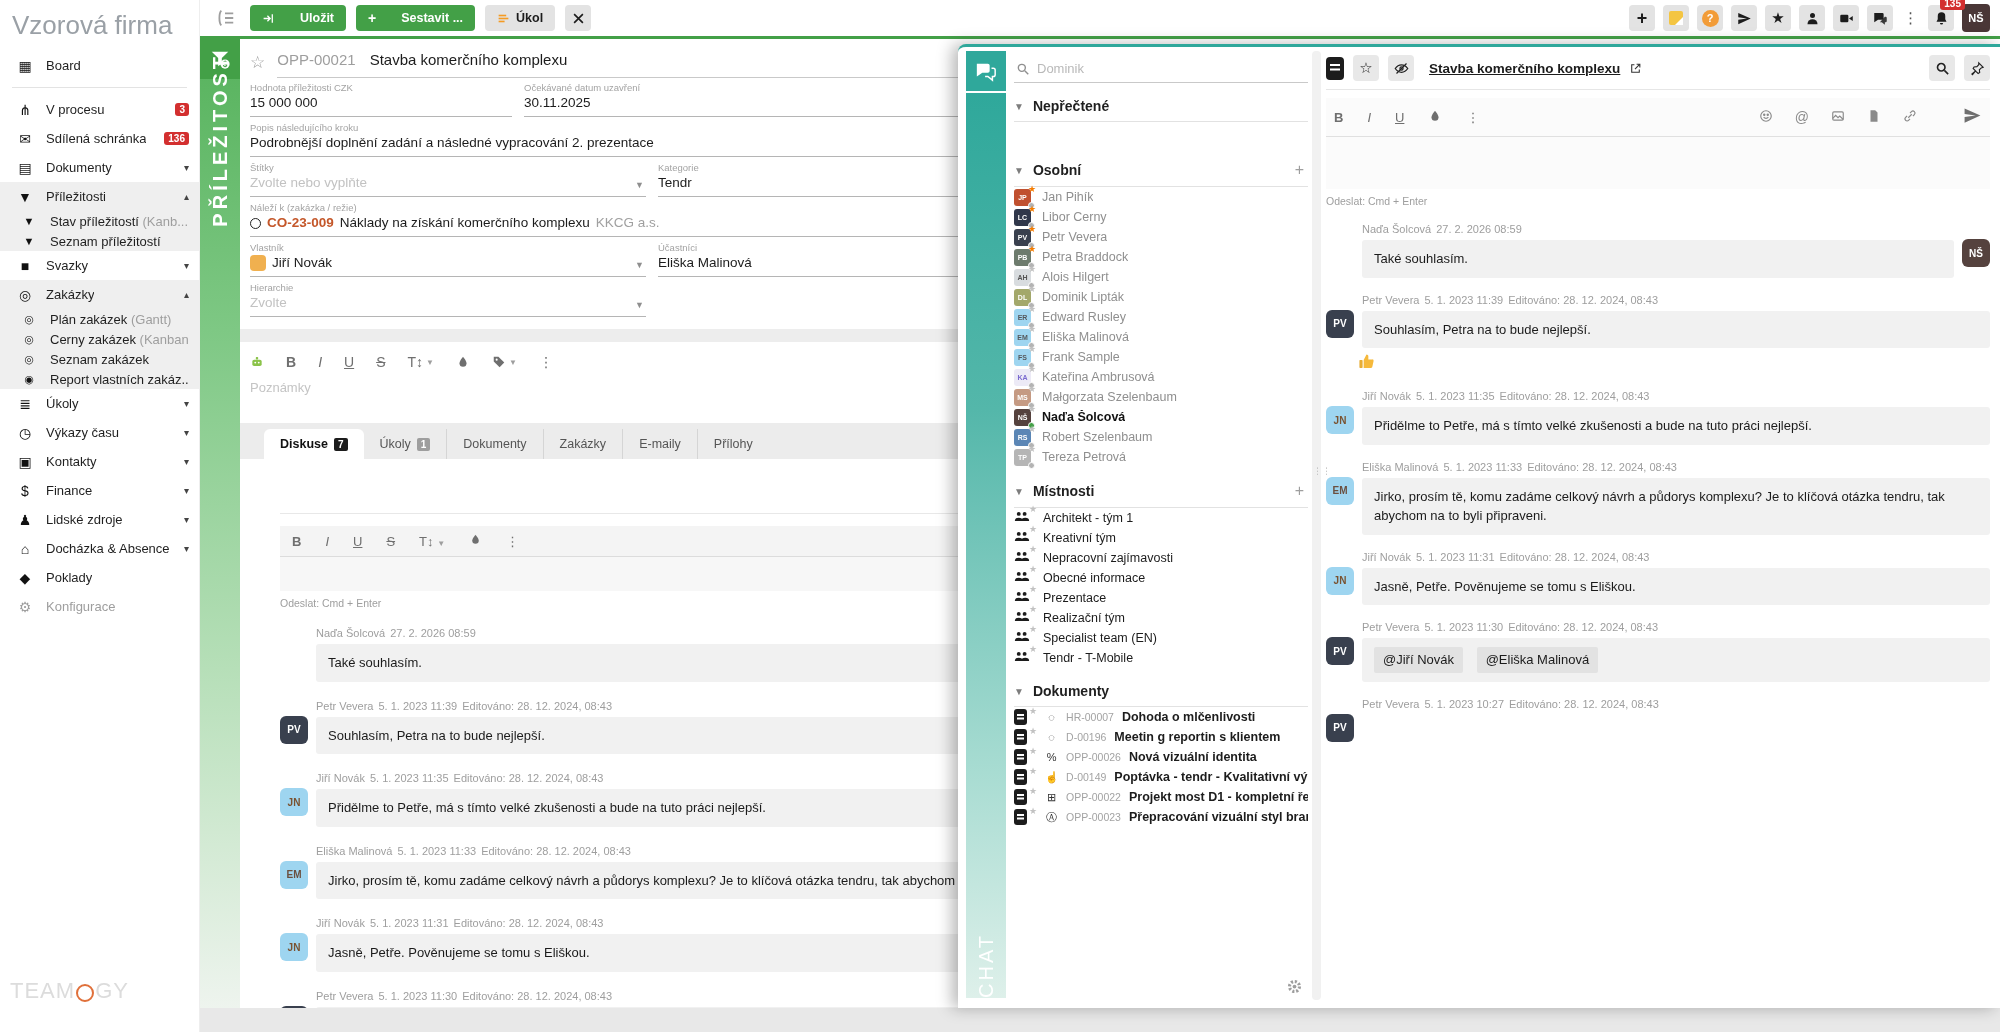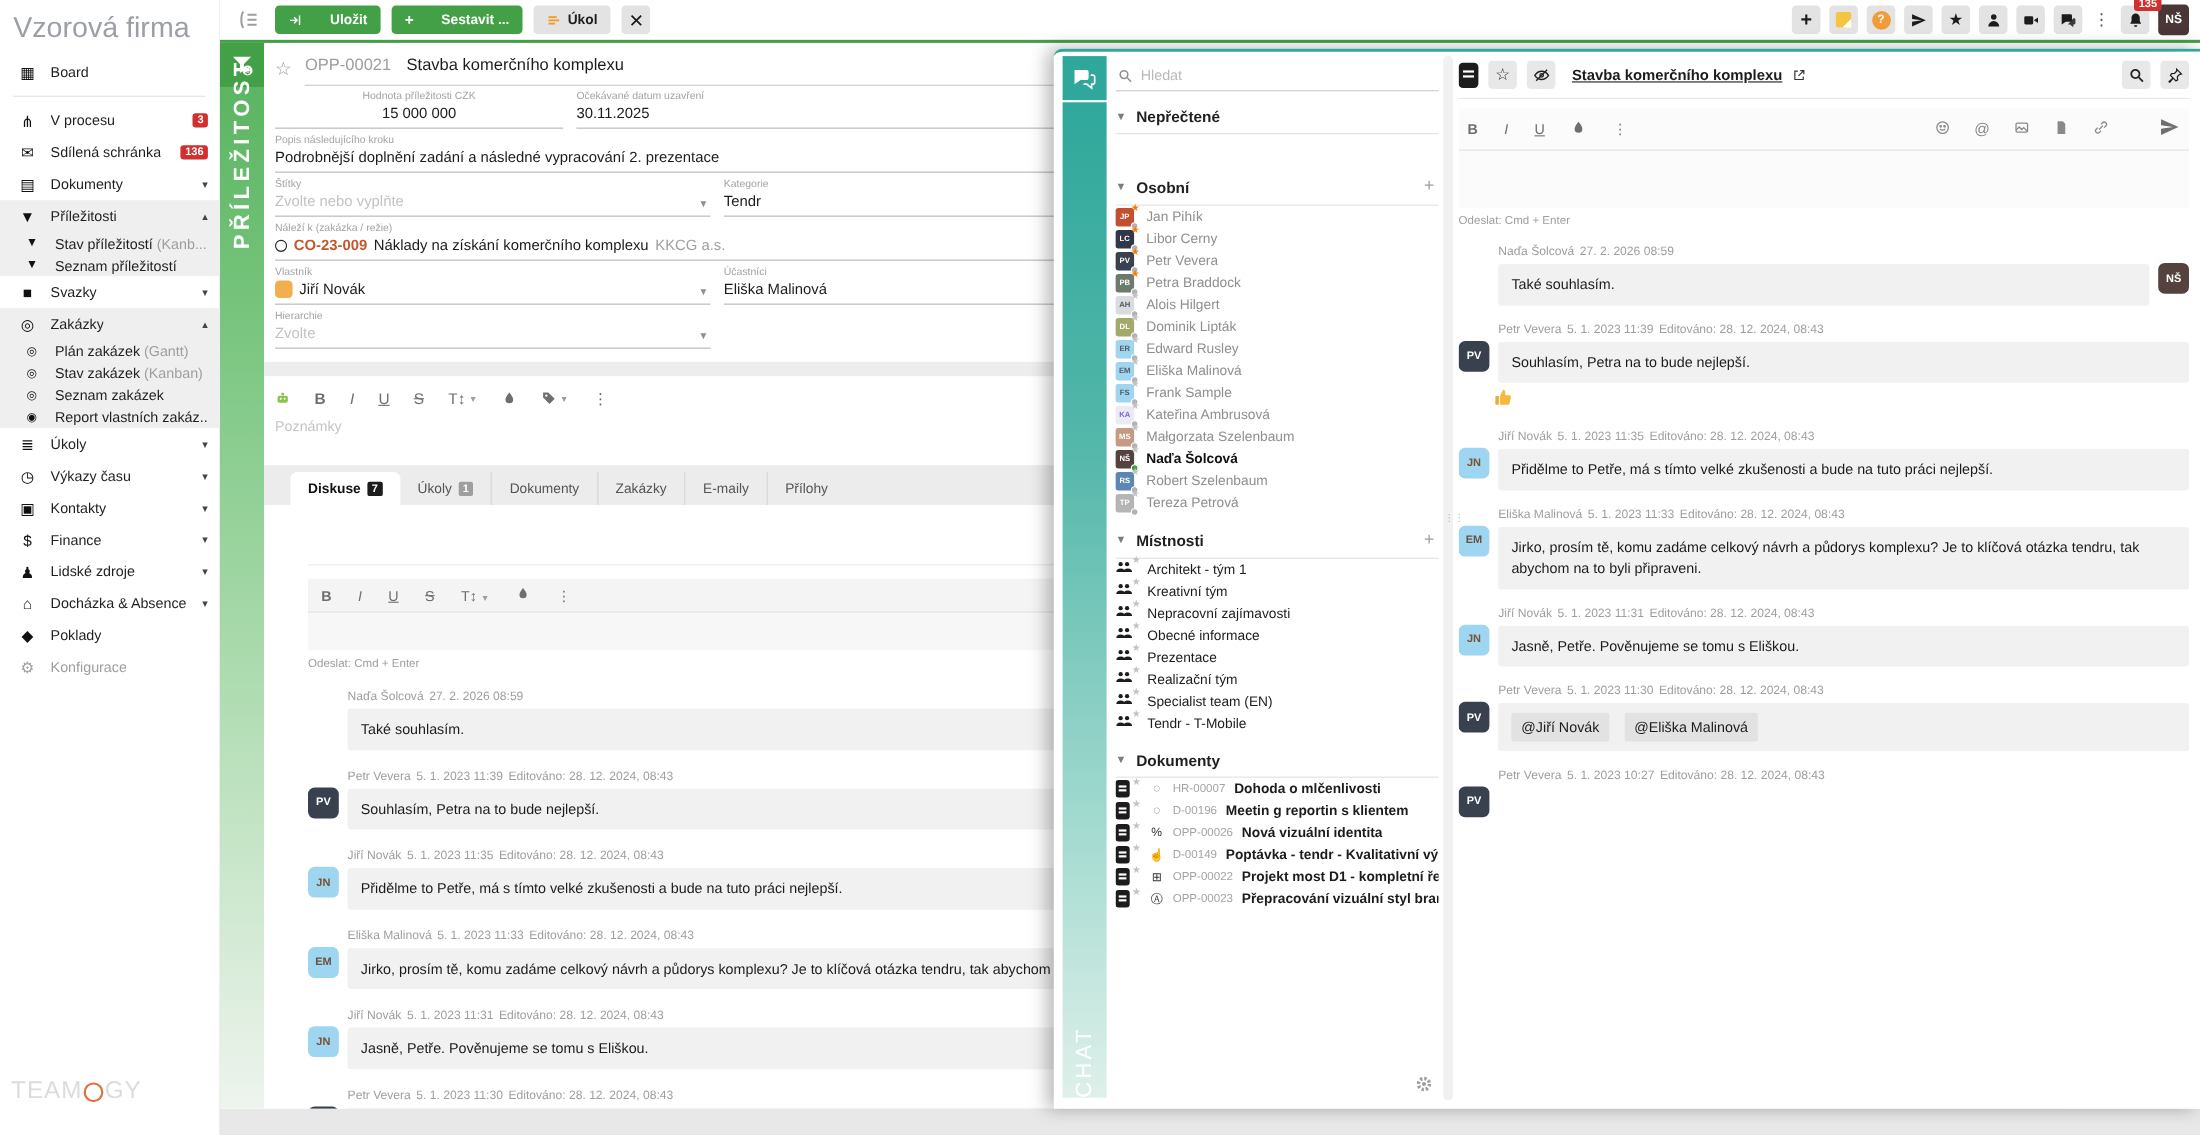--- a/index.html
+++ b/index.html
@@ -74,21 +74,21 @@
   .o-titlewrap { flex:1; border-bottom:1px solid #c9c9c9; padding:4px 0 9px; margin-right:44px; }
   .o-title { font-size:15px; color:#1c1c1c; }
 
   .frow { display:flex; gap:12px; margin-top:5px; }
   .field { display:flex; flex-direction:column; border-bottom:1px solid #b5b5b5; padding-bottom:4px;
     position:relative; }
   .flabel { font-size:9.5px; color:#a3a3a3; line-height:12px; }
   .fvalue { font-size:13.5px; color:#1c1c1c; line-height:18px; white-space:nowrap; overflow:hidden;
     display:flex; align-items:center; gap:6px; }
   .fvalue.ph { color:#c2c2c2; }
-  .w1 { width:262px;align-items:center; }
+  .w1 { width:262px; }
   .w2 { width:396px; }
   .rest { flex:1; margin-right:44px; }
   .fchev { position:absolute; right:2px; bottom:6px; color:#8f8f8f; font-size:9px; }
   .ring-ic { width:11px; height:11px; border:1.6px solid #222; border-radius:50%; flex:none; }
   .co-code { color:#c4572a; font-weight:700; }
   .co-company { color:#a0a0a0; }
   .mini-av { width:16px; height:16px; border-radius:4px; background:#f0b04f; flex:none; }
 
   .band { height:13px; background:#ededed; margin:12px 0 0 -10px; }
   .ntools { display:flex; align-items:center; gap:22px; margin-top:12px; color:#6f6f6f; font-size:14px; }
@@ -294,21 +294,21 @@
       </div>
 
       <div class="nav-item sub sel" data-interactable="true">
         <span class="nicon" data-interactable="false">◎</span>
         <span class="nlabel" data-interactable="false"><span>Plán zakázek</span><span class="nsuffix"> (Gantt)</span></span>
 
       </div>
 
       <div class="nav-item sub sel" data-interactable="true">
         <span class="nicon" data-interactable="false">◎</span>
-        <span class="nlabel" data-interactable="false"><span>Stav zakázek</span><span class="nsuffix"> (Kanban)</span></span>
+        <span class="nlabel" data-interactable="false"><span>Cerny zakázek</span><span class="nsuffix"> (Kanban)</span></span>
 
       </div>
 
       <div class="nav-item sub sel" data-interactable="true">
         <span class="nicon" data-interactable="false">◎</span>
         <span class="nlabel" data-interactable="false"><span>Seznam zakázek</span><span class="nsuffix"></span></span>
 
       </div>
 
       <div class="nav-item sub sel" data-interactable="true">
@@ -759,21 +759,21 @@
         <span class="vtext" data-interactable="false">CHAT</span>
       </div>
   </div>
 
   <div class="cp-list" data-interactable="false">
     <div class="srch" data-interactable="true">
       <svg viewBox="0 0 24 24" fill="none" stroke="currentColor" stroke-width="2.4">
           <circle cx="10" cy="10" r="6"></circle>
           <path d="M15 15l6 6"></path>
         </svg>
-      <span>Hledat</span>
+      <span>Dominik</span>
     </div>
 
     <div class="sect">
       <span class="schev" data-interactable="true">▼</span>
       <span class="stitle" data-interactable="false">Nepřečtené</span>
     </div>
     <div class="sect-gap"></div>
 
     <div class="sect">
       <span class="schev" data-interactable="true">▼</span>

